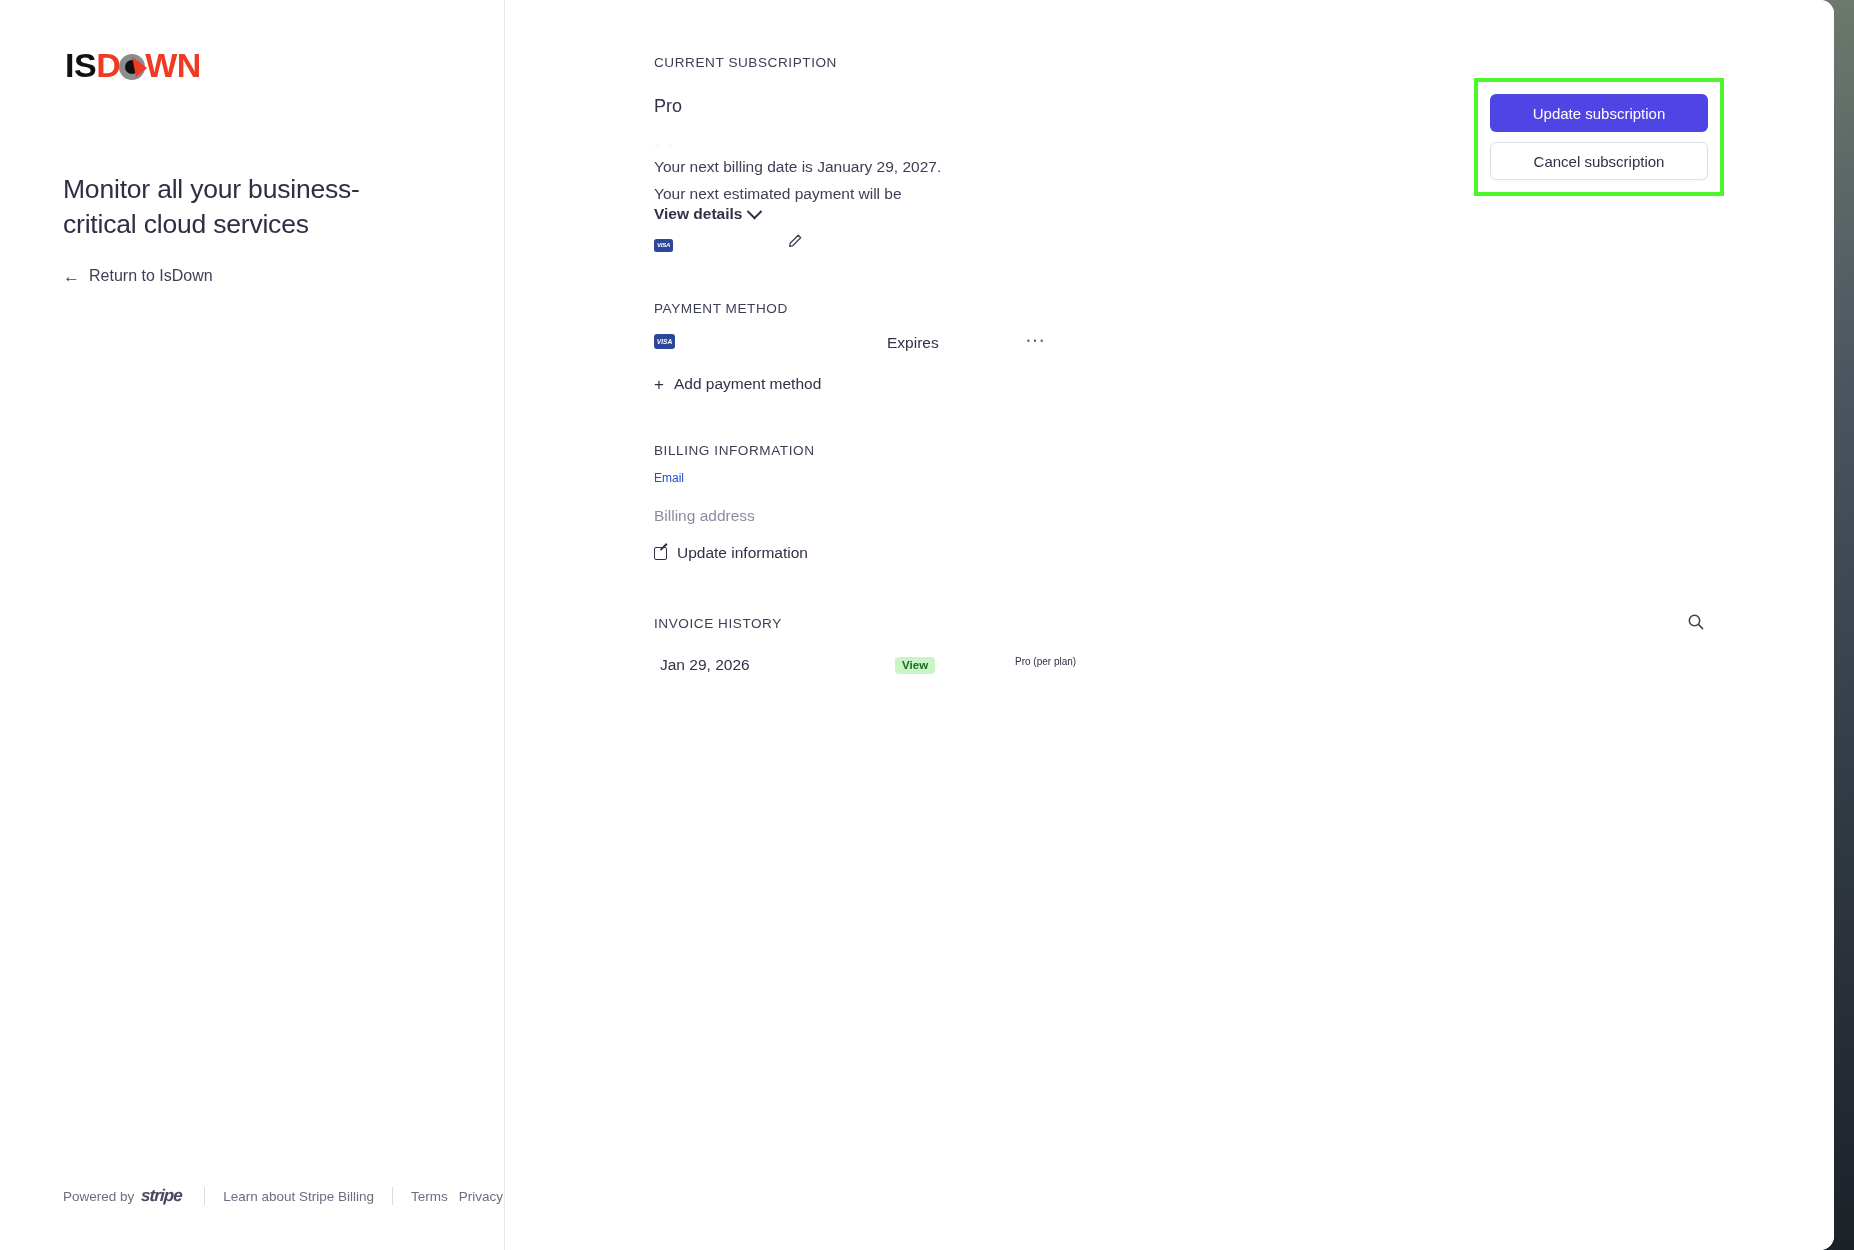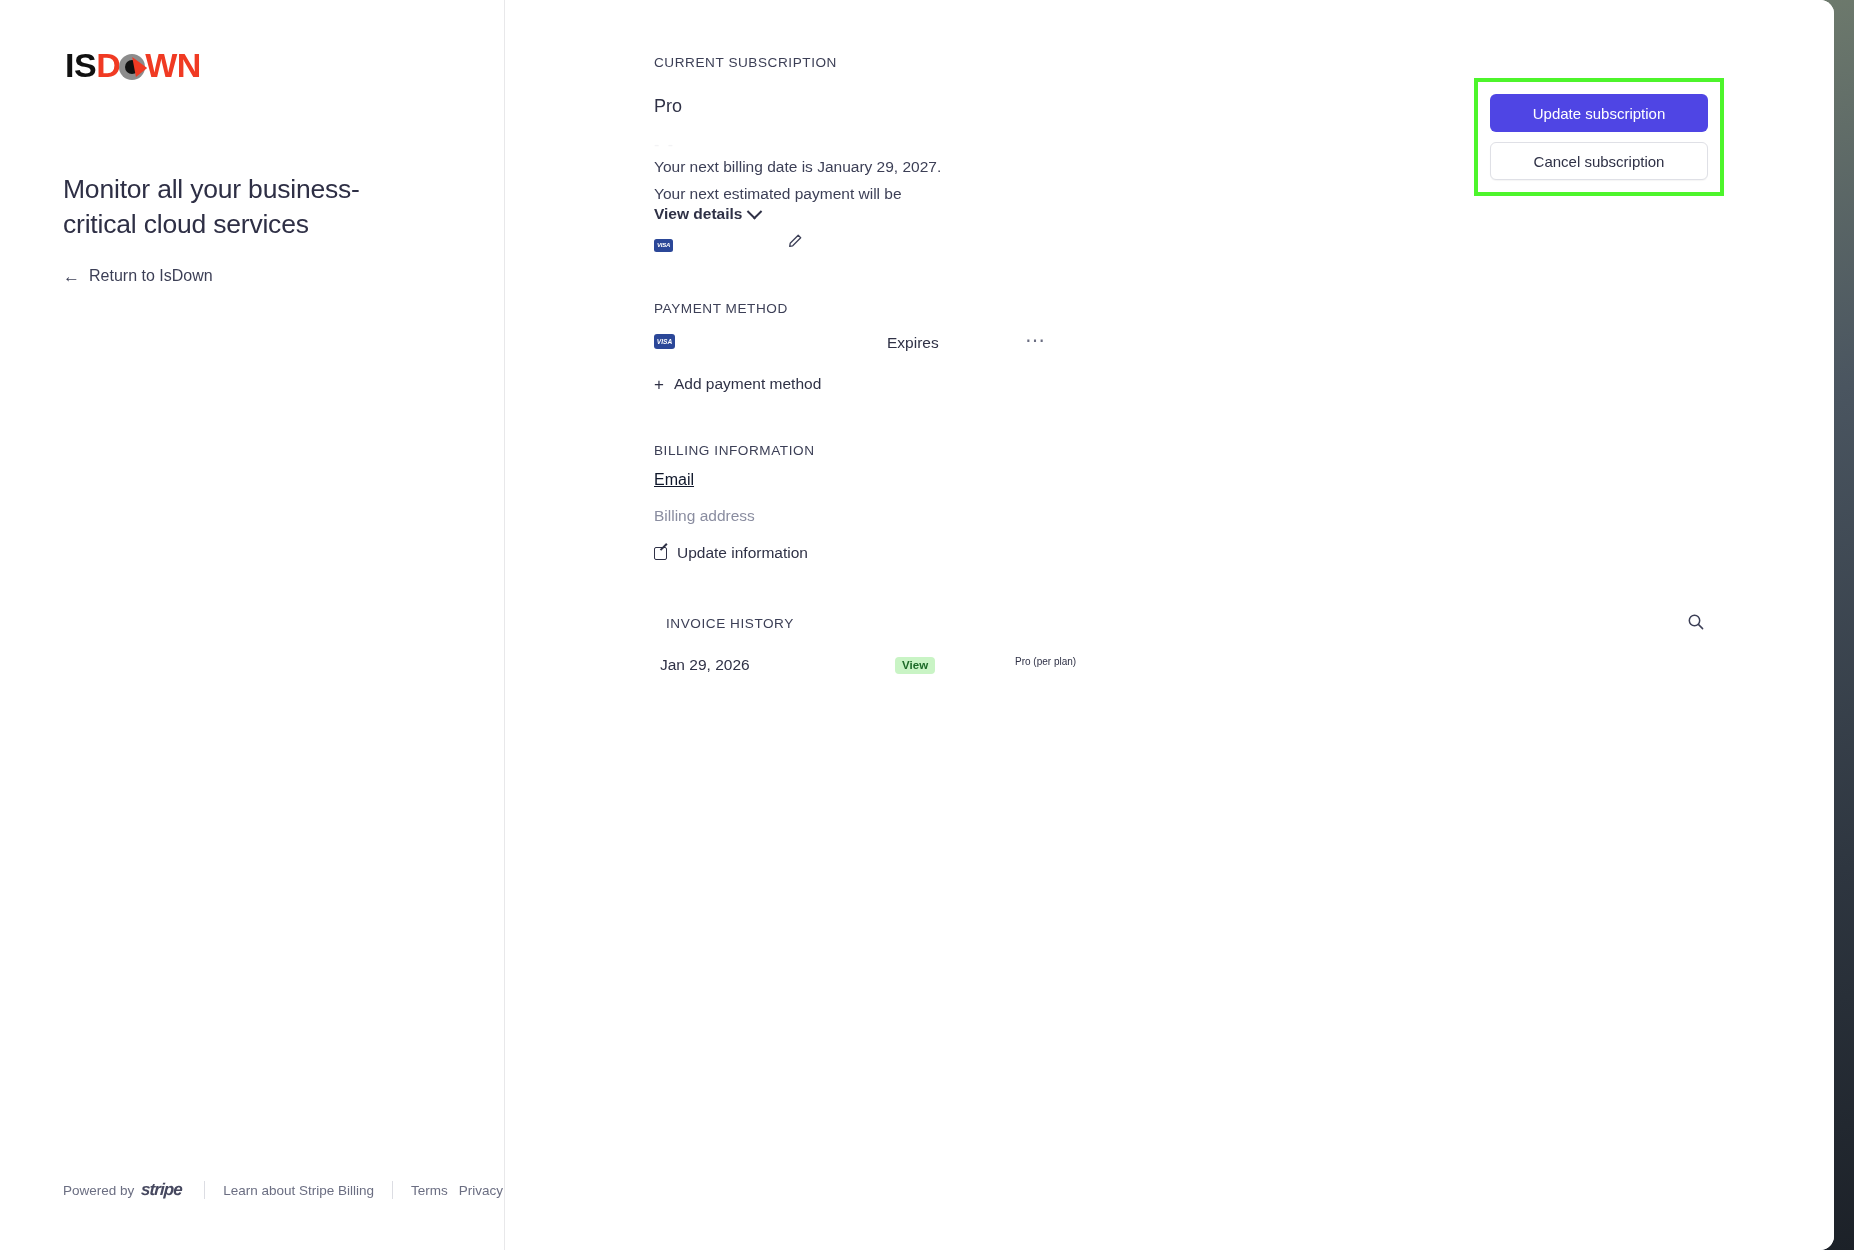--- a/index.html
+++ b/index.html
@@ -69,21 +69,21 @@
   }
   #return-link {
     position: absolute; left: 63px; top: 267px;
     font-size: 16px; color: #3c3f56;
     text-decoration: none;
     display: flex; align-items: center; gap: 9px;
     cursor: pointer;
   }
   #return-link .arw { font-size: 17px; line-height: 1; }
   #footer {
-    position: absolute; left: 63px; bottom: 50px;
+    position: absolute; left: 63px; bottom: 44px;
     display: flex; align-items: center;
     font-size: 13.5px; color: #6b6e82;
     gap: 0;
   }
   #footer .powered { display: flex; align-items: center; gap: 7px; padding-right: 22px;}
   #footer .stripe-word {
     font-weight: bold; font-size: 17px; color: #46485f;
     letter-spacing: -0.9px; font-style: italic; transform: skewX(-3deg);
   }
   #footer .divider { width: 1px; height: 18px; background: #dcdde3; }
@@ -201,21 +201,21 @@
   #add-pm {
     position: absolute; top: 375px; left: 0;
     font-size: 15.5px; color: #2f3146;
     display: flex; align-items: center; gap: 10px; cursor: pointer;
   }
   #add-pm .plus { font-size: 17px; line-height: 1; color: #2f3146; }
   
   #bi-label { position: absolute; top: 443px; left: 0; }
   #bi-email {
     position: absolute; top: 471px; left: 0;
-    font-size: 16px; color: #0f172a; text-decoration: underline;
+    font-size: 12px; color: #1d4ed8;
   }
   #bi-address {
     position: absolute; top: 507px; left: 0;
     font-size: 15.5px; color: #8a8da0;
   }
   #update-info {
     position: absolute; top: 544px; left: 0;
     font-size: 15.5px; color: #2f3146;
     display: flex; align-items: center; gap: 10px; cursor: pointer;
   }
@@ -224,21 +224,21 @@
     border: 1.4px solid #2f3146; border-radius: 2px;
     position: relative;
   }
   .pencil-sq::after {
     content: ""; position: absolute;
     right: -2px; top: -2px;
     width: 9px; height: 1.5px; background: #2f3146;
     transform: rotate(-45deg);
   }
   
-  #ih-label { position: absolute; top: 616px; left: 0; margin-left: 12px; }
+  #ih-label { position: absolute; top: 616px; left: 0; }
   #ih-search {
     position: absolute; top: 612px; right: 48px;
     width: 20px; height: 20px; cursor: pointer;
   }
   #ih-row {
     position: absolute; top: 644px; left: 0;
     width: 1000px; height: 42px;
     display: flex; align-items: center;
   }
   #ih-date {

